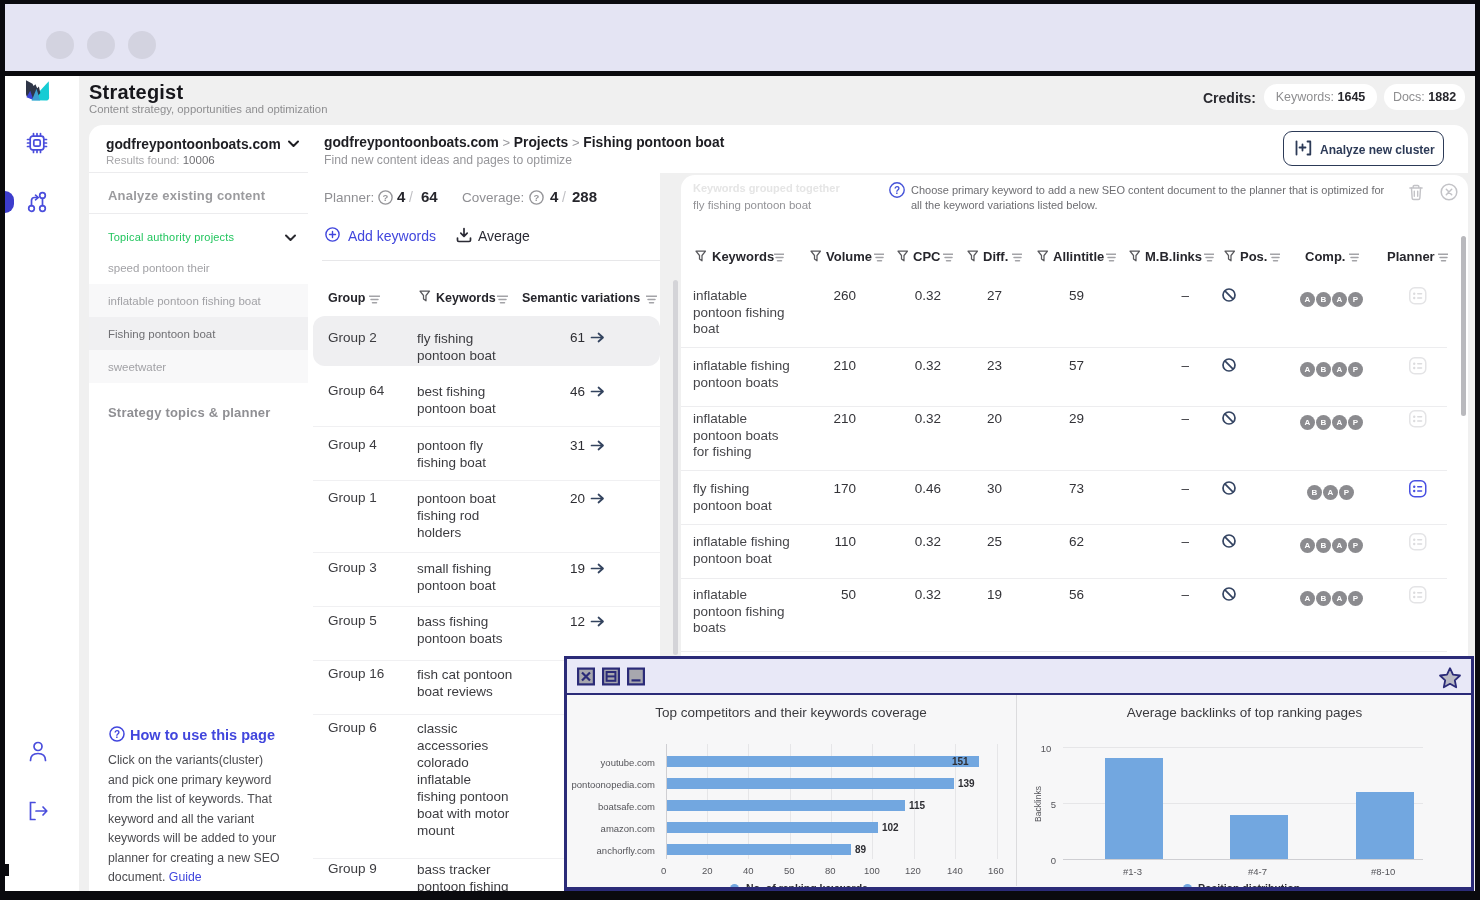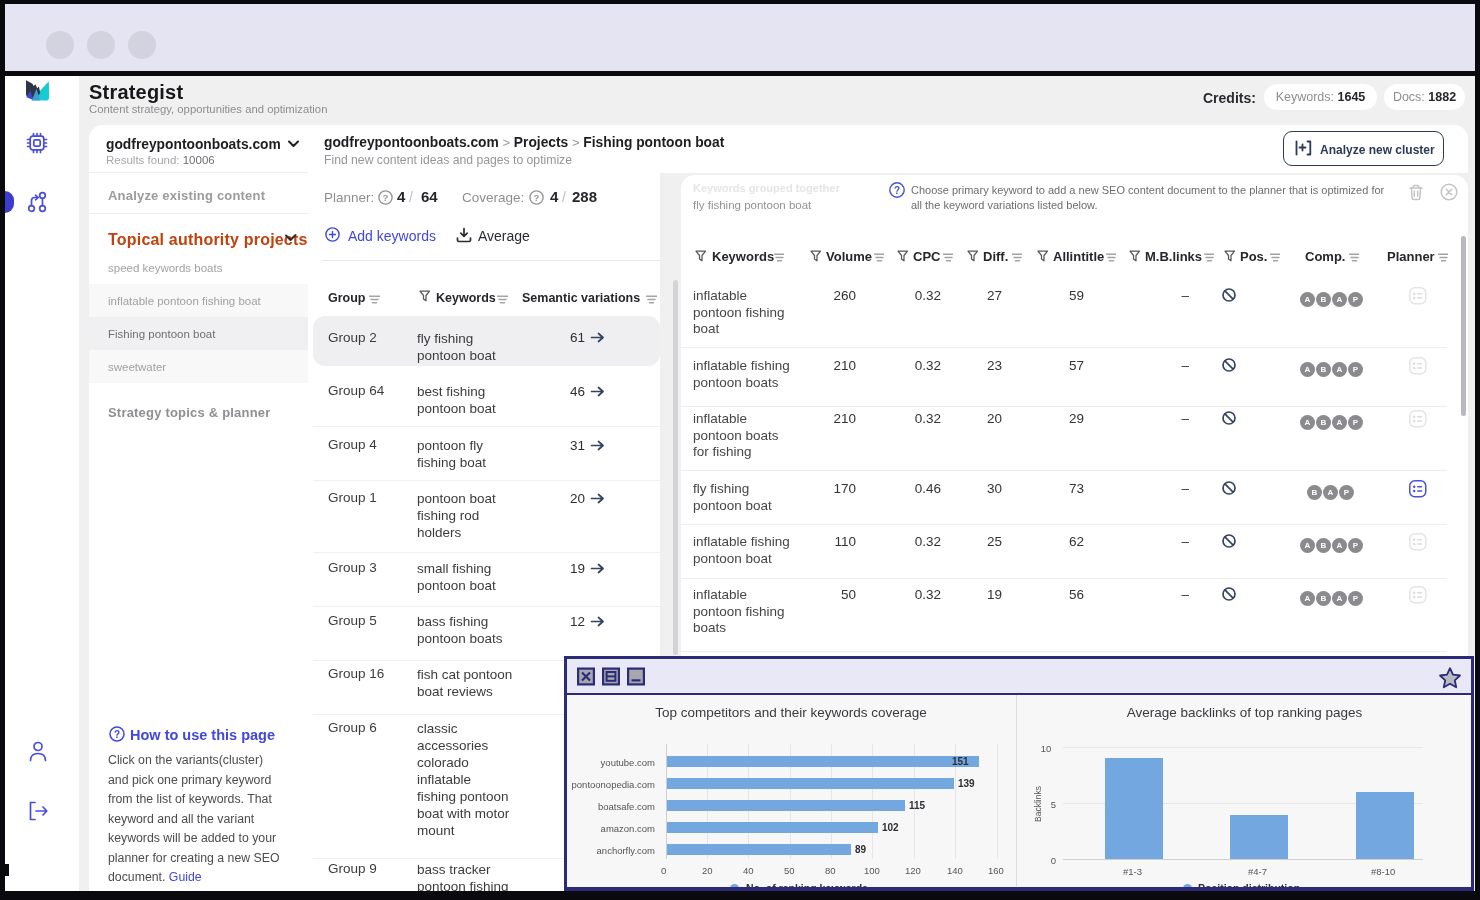--- a/index.html
+++ b/index.html
@@ -119,28 +119,28 @@
 <div class="ab" style="left:0px;top:864px;width:9px;height:12px;background:#0a0a0e"></div>
 <div class="ab txt" style="left:106px;top:137px;font-size:13.8px;font-weight:700;color:#1d1d22">godfreypontoonboats.com
   <svg width="13" height="9" viewBox="0 0 13 9" style="margin-left:2px">
       <path d="M2 1.5l4.5 4.5L11 1.5" fill="none" stroke="#1d1d22" stroke-width="2" stroke-linecap="round" stroke-linejoin="round"></path>
     </svg>
 </div>
 <div class="ab txt" style="left:106px;top:154px;font-size:11.5px;color:#a7a7aa">Results found: <span style="color:#6e6e72">10006</span></div>
 <div class="ab" style="left:89px;top:172px;width:219px;height:1px;background:#ececee"></div>
 <div class="ab txt" style="left:108px;top:188px;font-size:13px;font-weight:700;color:#9b9b9e;letter-spacing:.2px">Analyze existing content</div>
 <div class="ab" style="left:89px;top:213px;width:219px;height:1px;background:#ececee"></div>
-<div class="ab txt" style="left:108px;top:231px;font-size:16px;font-weight:700;color:#c2410c;letter-spacing:.2px">Topical authority projects</div>
+<div class="ab txt" style="left:108px;top:231px;font-size:11px;font-weight:400;color:#22c55e;letter-spacing:.2px">Topical authority projects</div>
 <svg class="ab" style="left:284px;top:234px" width="13" height="9" viewBox="0 0 13 9">
     <path d="M2 1.5l4.5 4.5L11 1.5" fill="none" stroke="#2a2a30" stroke-width="2" stroke-linecap="round" stroke-linejoin="round"></path>
   </svg>
 <div class="ab" style="left:89px;top:284px;width:219px;height:33px;background:#f8f8f9"></div>
 <div class="ab" style="left:89px;top:317px;width:219px;height:33px;background:#f0f0f2"></div>
 <div class="ab" style="left:89px;top:350px;width:219px;height:33px;background:#f8f8f9"></div>
-<div class="ab txt" style="left:108px;top:262px;font-size:11.5px;color:#a2a2a6">speed keywords boats</div>
+<div class="ab txt" style="left:108px;top:262px;font-size:11.5px;color:#a2a2a6">speed pontoon their</div>
 <div class="ab txt" style="left:108px;top:295px;font-size:11.5px;color:#a2a2a6">inflatable pontoon fishing boat</div>
 <div class="ab txt" style="left:108px;top:328px;font-size:11.5px;color:#707074">Fishing pontoon boat</div>
 <div class="ab txt" style="left:108px;top:361px;font-size:11.5px;color:#a2a2a6">sweetwater</div>
 <div class="ab txt" style="left:108px;top:405px;font-size:13px;font-weight:700;color:#8f8f93;letter-spacing:.2px">Strategy topics &amp; planner</div>
 <svg class="ab" style="left:109px;top:726px" width="16" height="16" viewBox="0 0 16 16">
     <circle cx="8" cy="8" r="7" fill="none" stroke="#4146dd" stroke-width="1.5"></circle>
     <text x="8" y="11.5" text-anchor="middle" font-size="10" font-weight="700" fill="#4146dd" font-family="Liberation Sans">?</text>
   </svg>
 <div class="ab txt" style="left:130px;top:727px;font-size:14.5px;font-weight:700;color:#4146dd">How to use this page</div>
 <div class="ab txt" style="left:108px;top:751px;font-size:12.3px;line-height:19.5px;color:#4c4c50">Click on the variants(cluster)<br>and pick one primary keyword<br>from the list of keywords. That<br>keyword and all the variant<br>keywords will be added to your<br>planner for creating a new SEO<br>document. <span style="color:#4146dd">Guide</span></div>

